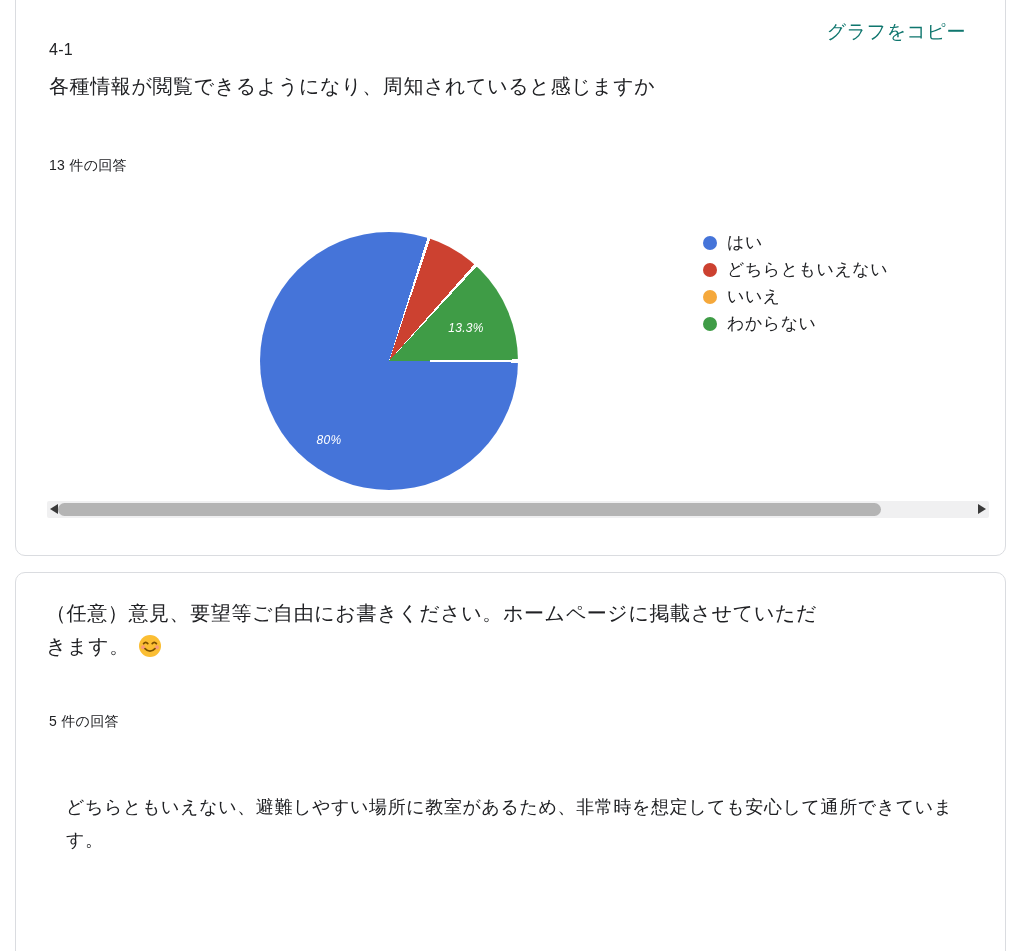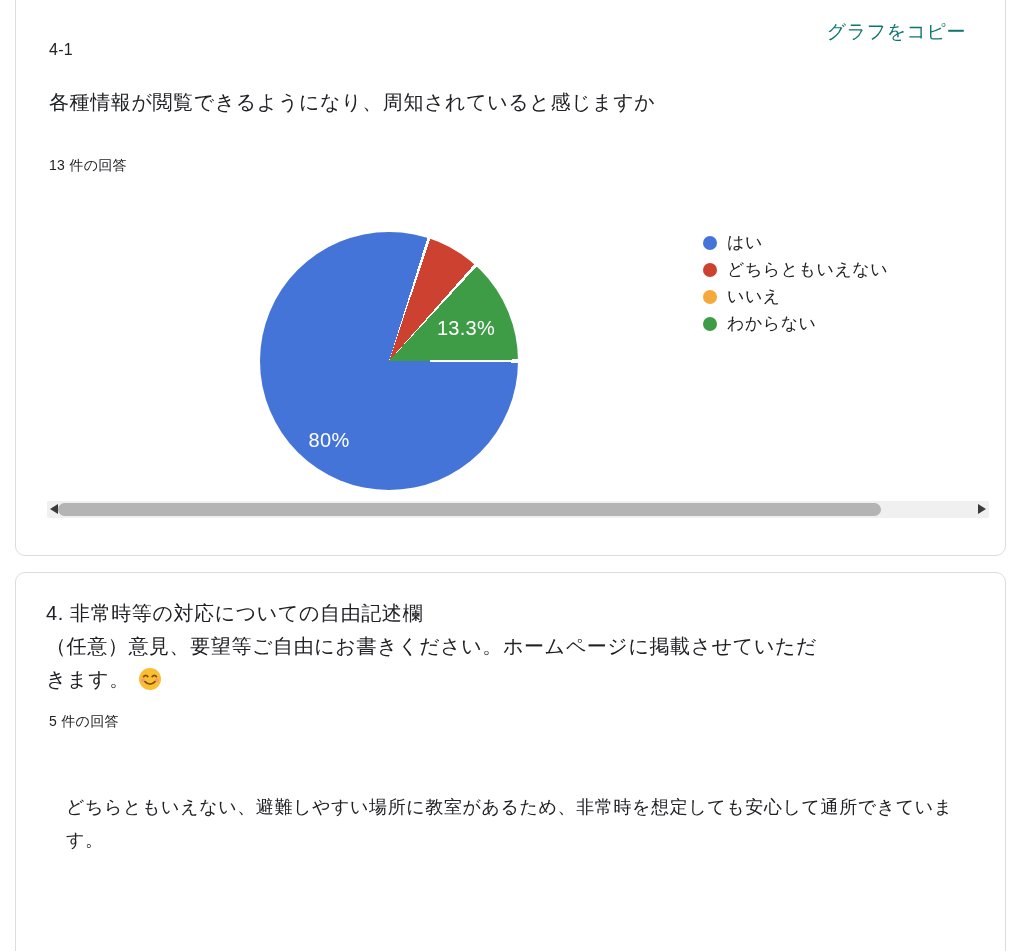--- a/index.html
+++ b/index.html
@@ -16,30 +16,30 @@
   }
   #chart-card { top:-12px; height:566px; }
   #free-text-card { top:572px; height:400px; }
 
   .copy-link {
     position:absolute; top:30px; right:39px;
     font-size:19px; font-weight:500; letter-spacing:0.5px;
     color:#4285f4; cursor:pointer; text-decoration:none;
   }
   .q-number { position:absolute; left:33px; top:52px; font-size:16px; letter-spacing:0.3px; }
-  .q-title  { position:absolute; left:33px; top:100px; font-size:20px; letter-spacing:0.6px; }
+  .q-title  { position:absolute; left:33px; top:84px; font-size:20px; letter-spacing:0.6px; }
   .q-count  { position:absolute; left:33px; top:168px; font-size:14px; letter-spacing:0.3px; }
 
   .pie {
     position:absolute; left:244px; top:243px; width:258px; height:258px;
     border-radius:50%;
   }
   .pie-label {
     position:absolute; transform:translate(-50%,-50%);
-    color:#ffffff; font-size:20px; letter-spacing:0.3px; white-space:nowrap;
+    color:#ffffff; font-size:12px; letter-spacing:0.3px; white-space:nowrap;font-style:italic;
   }
   .pie-label-80   { left:69px;  top:208px; }
   .pie-label-133  { left:206px; top:96px;  }
 
   .legend { position:absolute; left:687px; top:240px; }
   .legend-row { display:flex; align-items:center; height:27px; }
   .legend-dot { width:14px; height:14px; border-radius:50%; margin-right:10px; flex:none; }
   .legend-label { font-size:17px; letter-spacing:0.5px; white-space:nowrap; }
 
   .hscrollbar {
@@ -106,21 +106,20 @@
 
   <div class="hscrollbar">
     <span class="arrow arrow-left"></span>
     <span class="scroll-thumb"></span>
     <span class="arrow arrow-right"></span>
   </div>
 </section>
 
 <section class="card" id="free-text-card">
   <div class="ft-title">
-    <div class="t-line">4. 非常時等の対応についての自由記述欄</div>
     <div class="t-line">
       <span>（任意）意見、要望等ご自由にお書きください。ホームページに掲載させていただきます。</span><svg class="emoji-svg" viewBox="0 0 24 24" aria-hidden="true">
         <circle cx="12" cy="12" r="11" fill="#fbbe33"></circle>
         <path d="M5.6 9.6 q2.1-2.6 4.2 0" stroke="#7a4f01" stroke-width="1.7" fill="none" stroke-linecap="round"></path>
         <path d="M14.2 9.6 q2.1-2.6 4.2 0" stroke="#7a4f01" stroke-width="1.7" fill="none" stroke-linecap="round"></path>
         <circle cx="5.1" cy="13.2" r="2" fill="#f79287" opacity="0.85"></circle>
         <circle cx="18.9" cy="13.2" r="2" fill="#f79287" opacity="0.85"></circle>
         <path d="M7 14.6 q5 5.2 10 0" stroke="#7a4f01" stroke-width="1.7" fill="none" stroke-linecap="round"></path>
       </svg>
     </div>

